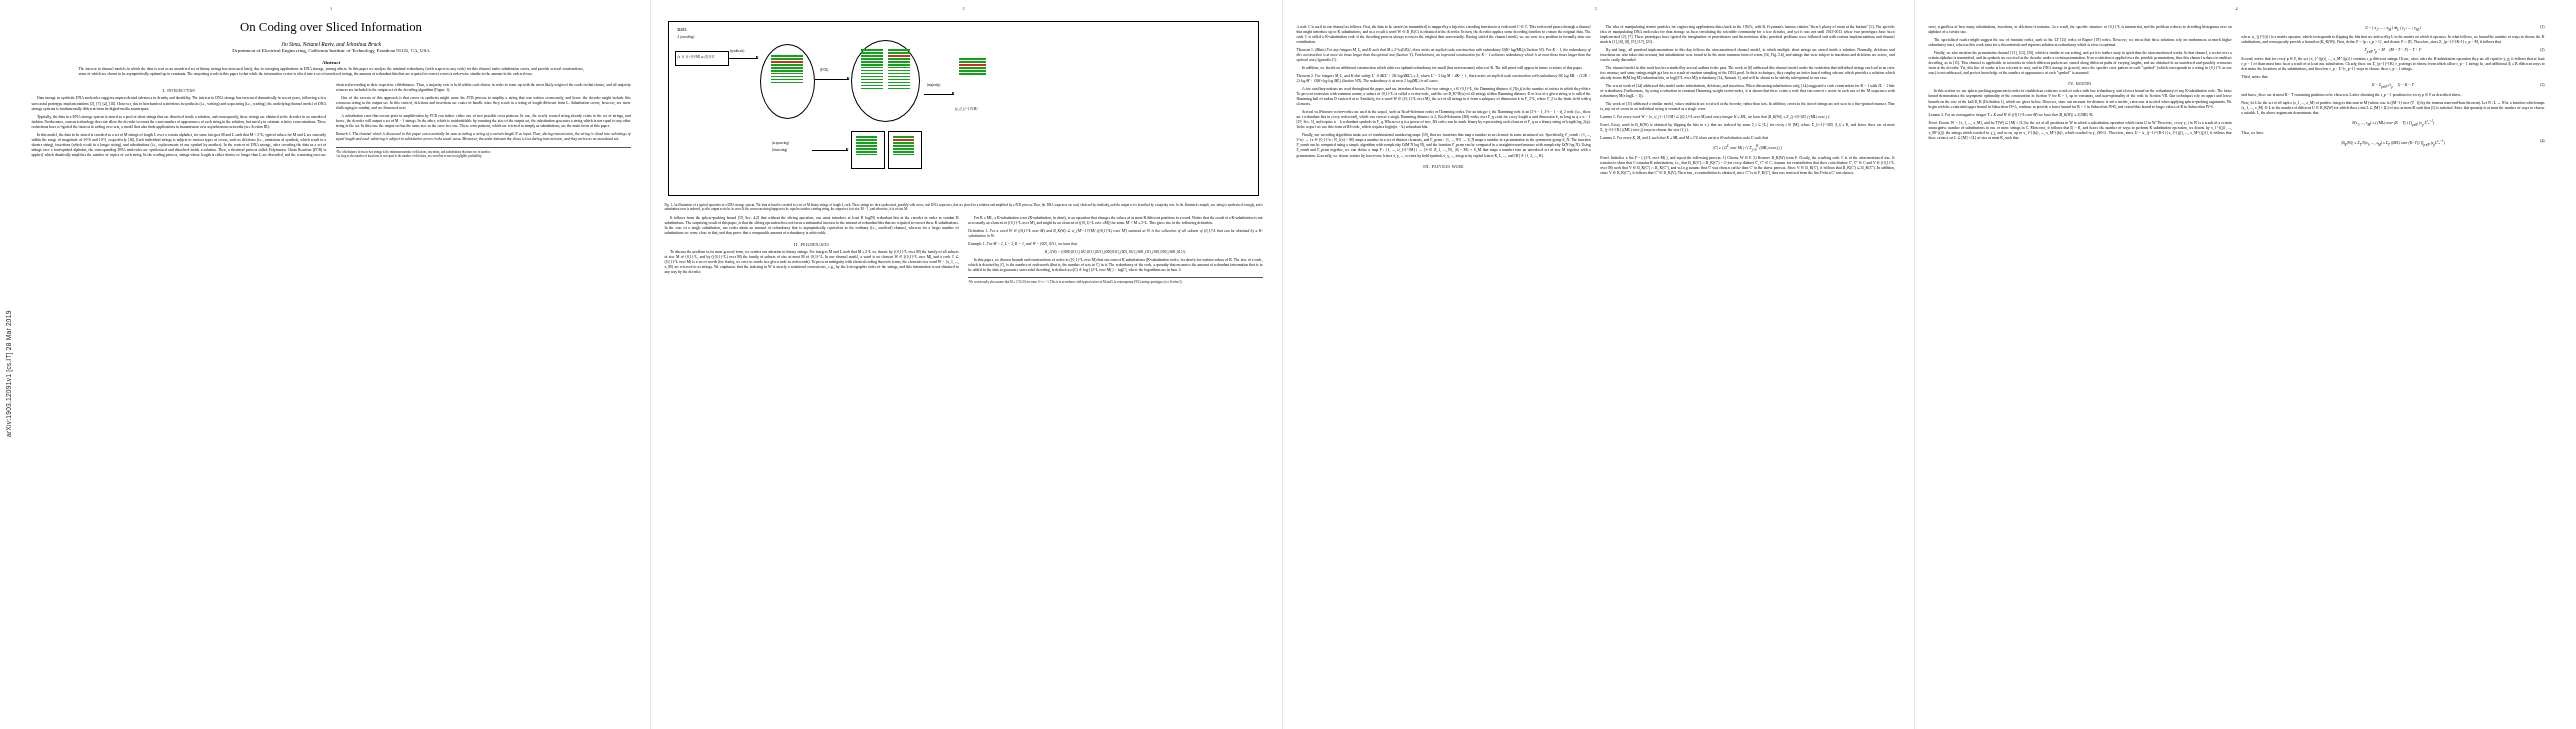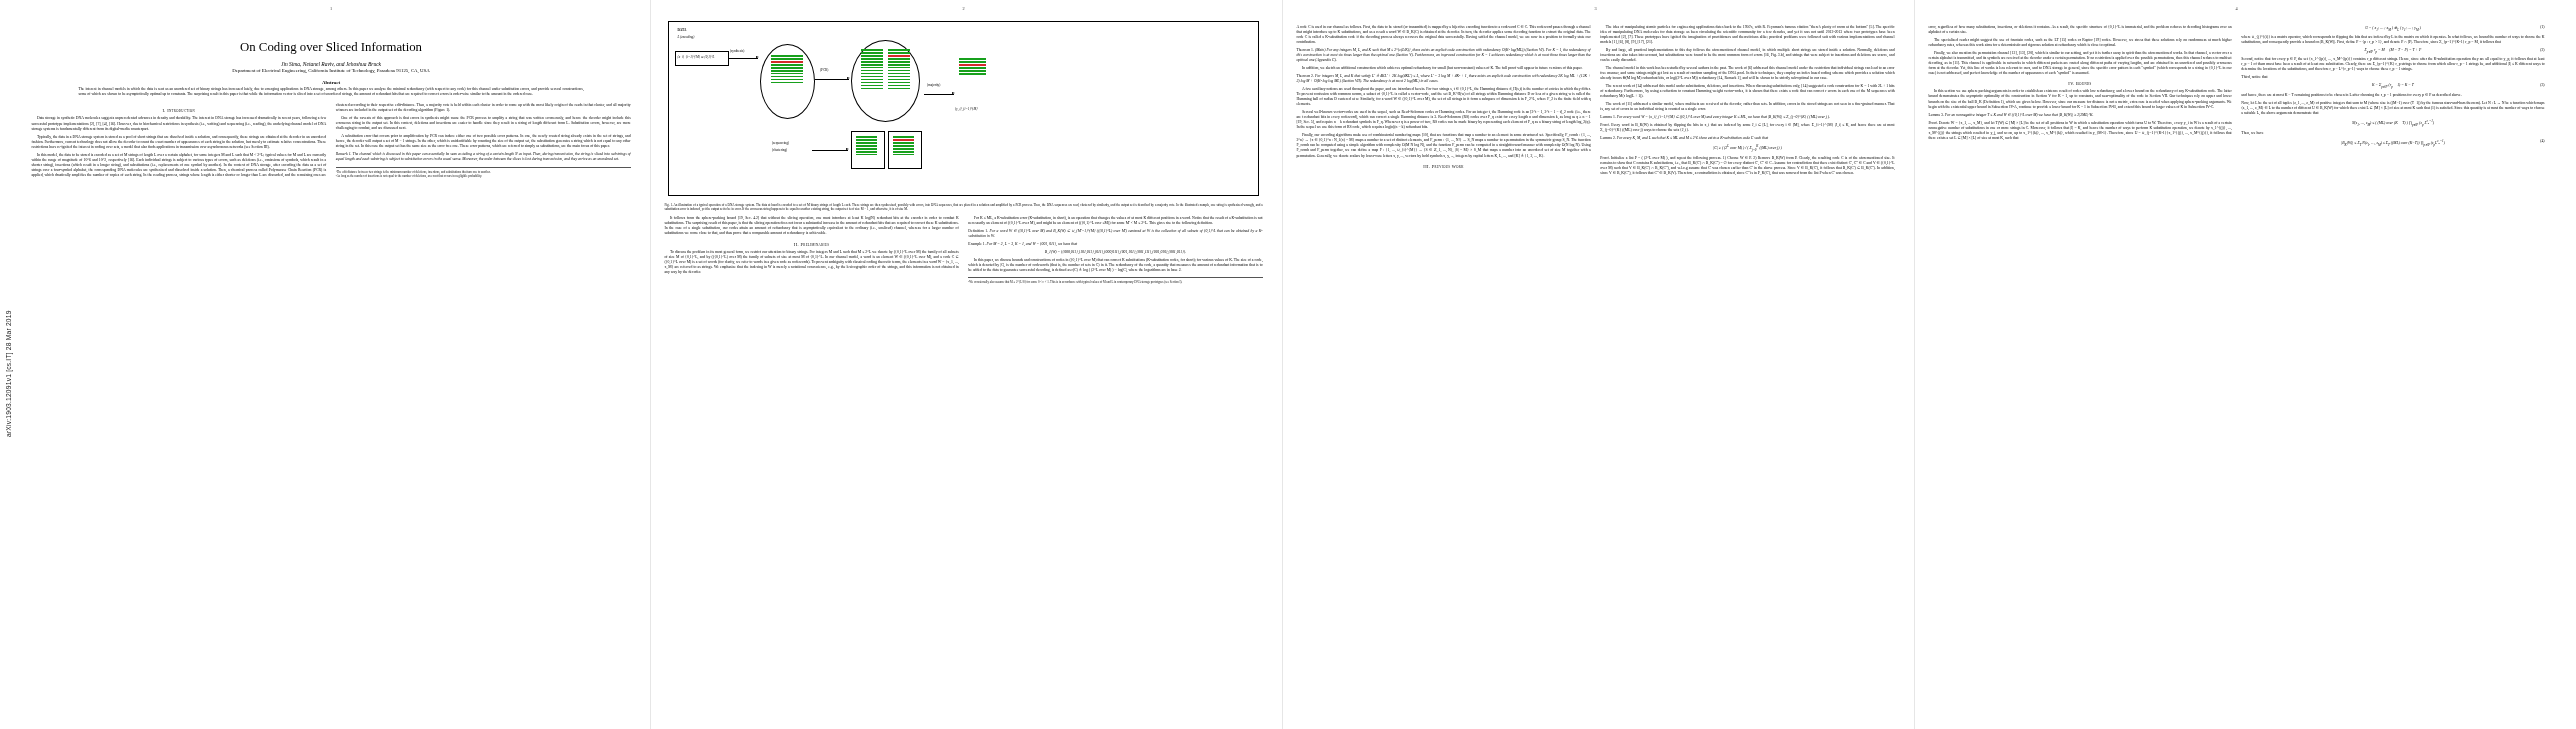--- a/index.html
+++ b/index.html
@@ -20,21 +20,21 @@
   }
   .p1{left:18px;width:626px;}
   .p2{left:650px;width:626px;border-left:0.6px solid #e6e6e6;}
   .p3{left:1282px;width:626px;border-left:0.6px solid #e6e6e6;}
   .p4{left:1914px;width:644px;border-left:0.6px solid #e6e6e6;}
   .pagenum{
     position:absolute;top:6px;left:50%;transform:translateX(-50%);
     font-size:4.3px;color:#333;
   }
   .title{
-    text-align:center;font-size:12.8px;line-height:1.15;margin:24px 0 6px 0;
+    text-align:center;font-size:12.8px;line-height:1.15;margin:4px 0 6px 0;
     font-family:"Liberation Serif", serif;
   }
   .authors{text-align:center;font-size:5.5px;font-style:italic;margin:0 0 1.2px 0;}
   .affil{text-align:center;font-size:4.9px;margin:0 0 7.3px 0;}
   .abshead{text-align:center;font-size:4.9px;font-weight:bold;margin:3.6px 0 1.8px 0;}
   .twocol{column-count:2;column-gap:9.7px;}
   .abs{
     font-size:3.8px;line-height:1.32;text-align:justify;
     margin:0 47px 6px 47px;
   }

